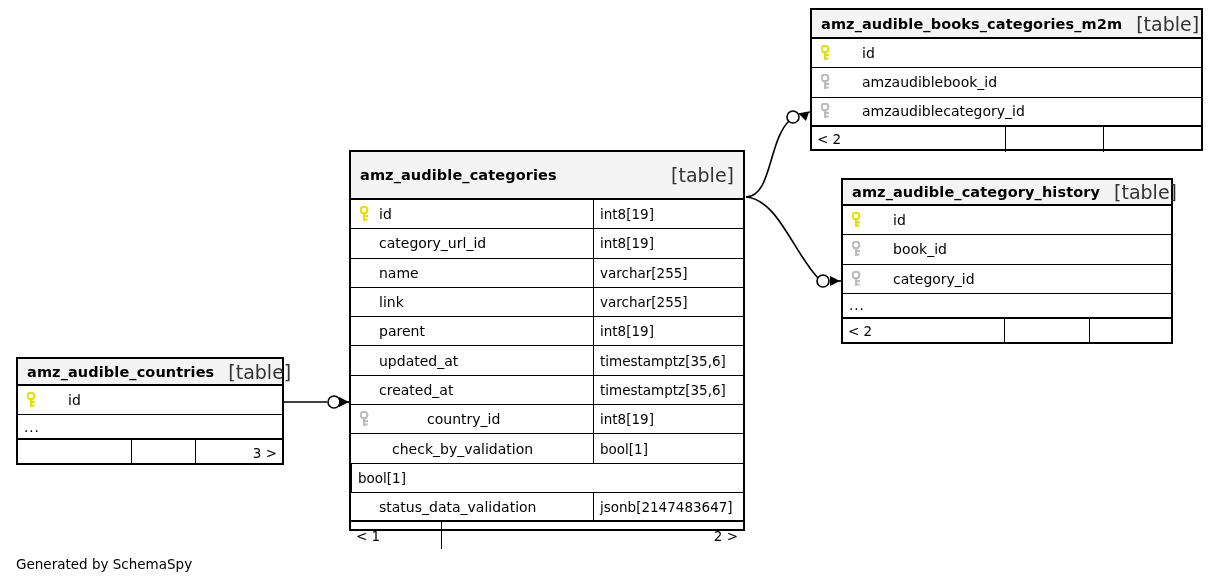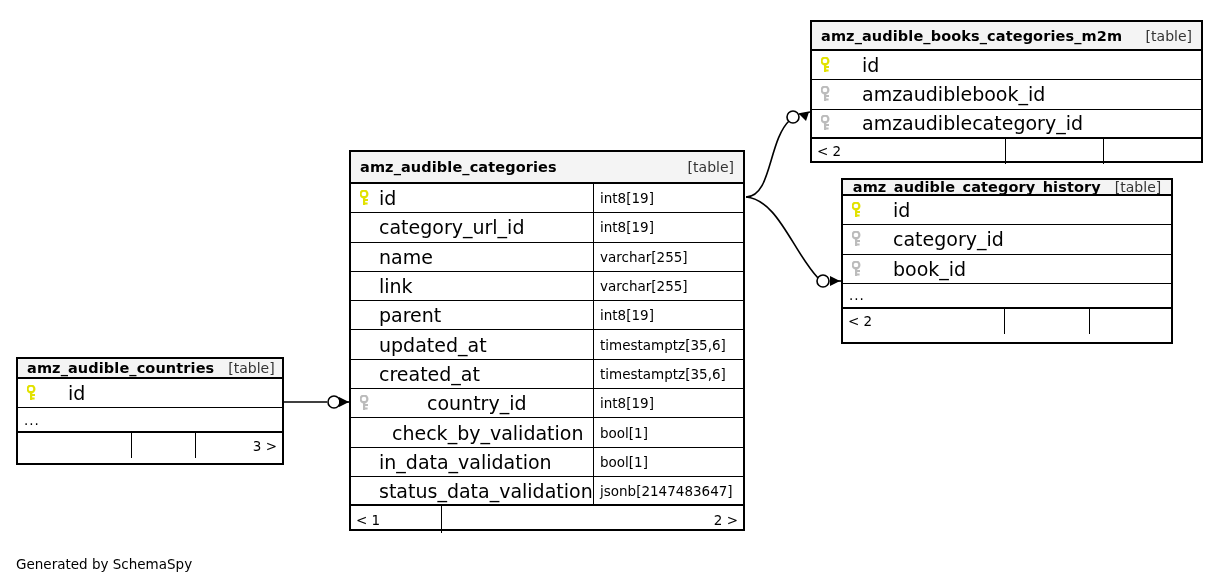--- a/index.html
+++ b/index.html
@@ -27,38 +27,38 @@
     padding:0 9px;
   }
   .tbl-name{
     font-weight:bold;
     font-size:14.5px;
     color:#000000;
     white-space:nowrap;
     letter-spacing:0.1px;
   }
   .tbl-tag{
-    font-size:14px;
+    font-size:19px;
     color:#333333;
     white-space:nowrap;
     padding-left:14px;
   }
   .row{
     display:flex;
     border-bottom:1px solid #000000;
     box-sizing:border-box;
     height:29.3px;
     align-items:center;
   }
   .row.last-col-row{border-bottom:2px solid #000000;}
   .cell-name{
     display:flex;align-items:center;
     box-sizing:border-box;
     padding-left:6px;
-    font-size:19px;
+    font-size:14px;
     color:#000000;
     overflow:hidden;
     white-space:nowrap;
     flex:none;
   }
   .cell-type{
     box-sizing:border-box;
     border-left:1px solid #000000;
     padding-left:6px;
     font-size:13.5px;
@@ -133,21 +133,21 @@
 
     <g>
       <path d="M284,402 L327,402" fill="none" stroke="#000000" stroke-width="1.6"></path>
       <circle cx="334" cy="402" r="6" fill="#ffffff" stroke="#000000" stroke-width="1.6"></circle>
       <path d="M349,402 L339,397 L339,407 Z" fill="#000000"></path>
       <line x1="339" y1="402" x2="350" y2="402" stroke="#000000" stroke-width="1.6"></line>
     </g>
   </svg>
 
   <div class="table-box" style="left:349px;top:150px;width:396px;height:381px;">
-    <div class="tbl-header" style="height:32px;">
+    <div class="tbl-header" style="height:48px;">
       <span class="tbl-name">amz_audible_categories</span>
       <span class="tbl-tag">[table]</span>
     </div>
 
     <div class="row">
       <div class="cell-name" style="width:242px;height:100%;">
         <span class="keyslot">
           <svg width="11" height="16" viewBox="0 0 11 16">
               <circle cx="4" cy="4" r="3.4" fill="none" stroke="#e2e200" stroke-width="2.2"></circle>
               <rect x="3" y="6" width="2.2" height="9" fill="#e2e200"></rect>
@@ -225,42 +225,38 @@
 
     <div class="row">
       <div class="cell-name" style="width:242px;height:100%;padding-left:19px;">
         <span class="keyslot"></span>
         <span class="colname">check_by_validation</span>
       </div>
       <div class="cell-type">bool[1]</div>
     </div>
 
     <div class="row">
-      <div class="cell-name" style="width:242px;height:100%;">
-        <span class="keyslot"></span>
-        <span class="colname">in_data_validation</span>
-      </div>
       <div class="cell-type">bool[1]</div>
     </div>
 
     <div class="row last-col-row">
       <div class="cell-name" style="width:242px;height:100%;">
         <span class="keyslot"></span>
         <span class="colname">status_data_validation</span>
       </div>
       <div class="cell-type">jsonb[2147483647]</div>
     </div>
 
     <div class="footer">
       <div class="f-cell f-left" style="width:90px;">&lt; 1</div>
       <div class="f-cell f-right f-div" style="flex:1 1 auto;">2 &gt;</div>
     </div>
   </div>
 
-  <div class="table-box" style="left:810px;top:20px;width:393px;height:143px;">
+  <div class="table-box" style="left:810px;top:8px;width:393px;height:143px;">
     <div class="tbl-header" style="height:29px;">
       <span class="tbl-name">amz_audible_books_categories_m2m</span>
       <span class="tbl-tag">[table]</span>
     </div>
 
     <div class="row">
       <div class="cell-name" style="width:100%;height:100%;">
         <span class="keyslot">
           <svg width="11" height="16" viewBox="0 0 11 16">
               <circle cx="4" cy="4" r="3.4" fill="none" stroke="#e2e200" stroke-width="2.2"></circle>
@@ -302,21 +298,21 @@
     </div>
 
     <div class="footer" style="height:25px;">
       <div class="f-cell f-left" style="width:193px;">&lt; 2</div>
       <div class="f-cell f-right f-div" style="width:98px;"></div>
       <div class="f-cell f-right f-div" style="flex:1 1 auto;"></div>
     </div>
   </div>
 
   <div class="table-box" style="left:841px;top:178px;width:332px;height:166px;">
-    <div class="tbl-header" style="height:16px;justify-content:center;">
+    <div class="tbl-header" style="height:26px;">
       <span class="tbl-name">amz_audible_category_history</span>
       <span class="tbl-tag">[table]</span>
     </div>
 
     <div class="row">
       <div class="cell-name" style="width:100%;height:100%;">
         <span class="keyslot">
           <svg width="11" height="16" viewBox="0 0 11 16">
               <circle cx="4" cy="4" r="3.4" fill="none" stroke="#e2e200" stroke-width="2.2"></circle>
               <rect x="3" y="6" width="2.2" height="9" fill="#e2e200"></rect>
@@ -331,49 +327,49 @@
     <div class="row">
       <div class="cell-name" style="width:100%;height:100%;">
         <span class="keyslot">
           <svg width="11" height="16" viewBox="0 0 11 16">
               <circle cx="4" cy="4" r="3.4" fill="none" stroke="#bcbcbc" stroke-width="2.2"></circle>
               <rect x="3" y="6" width="2.2" height="9" fill="#bcbcbc"></rect>
               <rect x="5" y="9" width="3" height="2" fill="#bcbcbc"></rect>
               <rect x="5" y="12.5" width="2.6" height="2" fill="#bcbcbc"></rect>
             </svg>
         </span>
+        <span class="colname" style="padding-left:24px;">book_id</span>
+      </div>
+    </div>
+
+    <div class="row">
+      <div class="cell-name" style="width:100%;height:100%;">
+        <span class="keyslot">
+          <svg width="11" height="16" viewBox="0 0 11 16">
+              <circle cx="4" cy="4" r="3.4" fill="none" stroke="#bcbcbc" stroke-width="2.2"></circle>
+              <rect x="3" y="6" width="2.2" height="9" fill="#bcbcbc"></rect>
+              <rect x="5" y="9" width="3" height="2" fill="#bcbcbc"></rect>
+              <rect x="5" y="12.5" width="2.6" height="2" fill="#bcbcbc"></rect>
+            </svg>
+        </span>
         <span class="colname" style="padding-left:24px;">category_id</span>
-      </div>
-    </div>
-
-    <div class="row">
-      <div class="cell-name" style="width:100%;height:100%;">
-        <span class="keyslot">
-          <svg width="11" height="16" viewBox="0 0 11 16">
-              <circle cx="4" cy="4" r="3.4" fill="none" stroke="#bcbcbc" stroke-width="2.2"></circle>
-              <rect x="3" y="6" width="2.2" height="9" fill="#bcbcbc"></rect>
-              <rect x="5" y="9" width="3" height="2" fill="#bcbcbc"></rect>
-              <rect x="5" y="12.5" width="2.6" height="2" fill="#bcbcbc"></rect>
-            </svg>
-        </span>
-        <span class="colname" style="padding-left:24px;">book_id</span>
       </div>
     </div>
 
     <div class="ellipsis-row">...</div>
 
     <div class="footer" style="height:25px;">
       <div class="f-cell f-left" style="width:161px;">&lt; 2</div>
       <div class="f-cell f-right f-div" style="width:85px;"></div>
       <div class="f-cell f-right f-div" style="flex:1 1 auto;"></div>
     </div>
   </div>
 
   <div class="table-box" style="left:16px;top:357px;width:268px;height:108px;">
-    <div class="tbl-header" style="height:20px;">
+    <div class="tbl-header" style="height:27px;">
       <span class="tbl-name">amz_audible_countries</span>
       <span class="tbl-tag">[table]</span>
     </div>
 
     <div class="row" style="height:29px;">
       <div class="cell-name" style="width:100%;height:100%;">
         <span class="keyslot">
           <svg width="11" height="16" viewBox="0 0 11 16">
               <circle cx="4" cy="4" r="3.4" fill="none" stroke="#e2e200" stroke-width="2.2"></circle>
               <rect x="3" y="6" width="2.2" height="9" fill="#e2e200"></rect>

